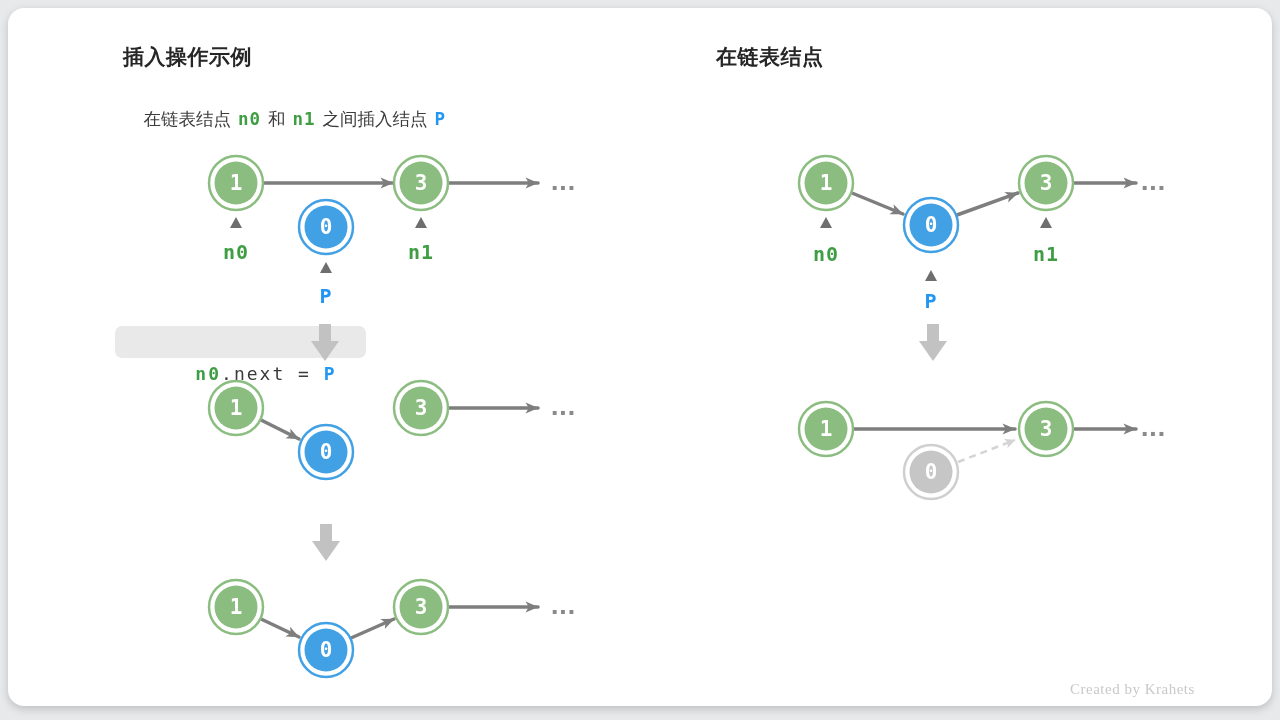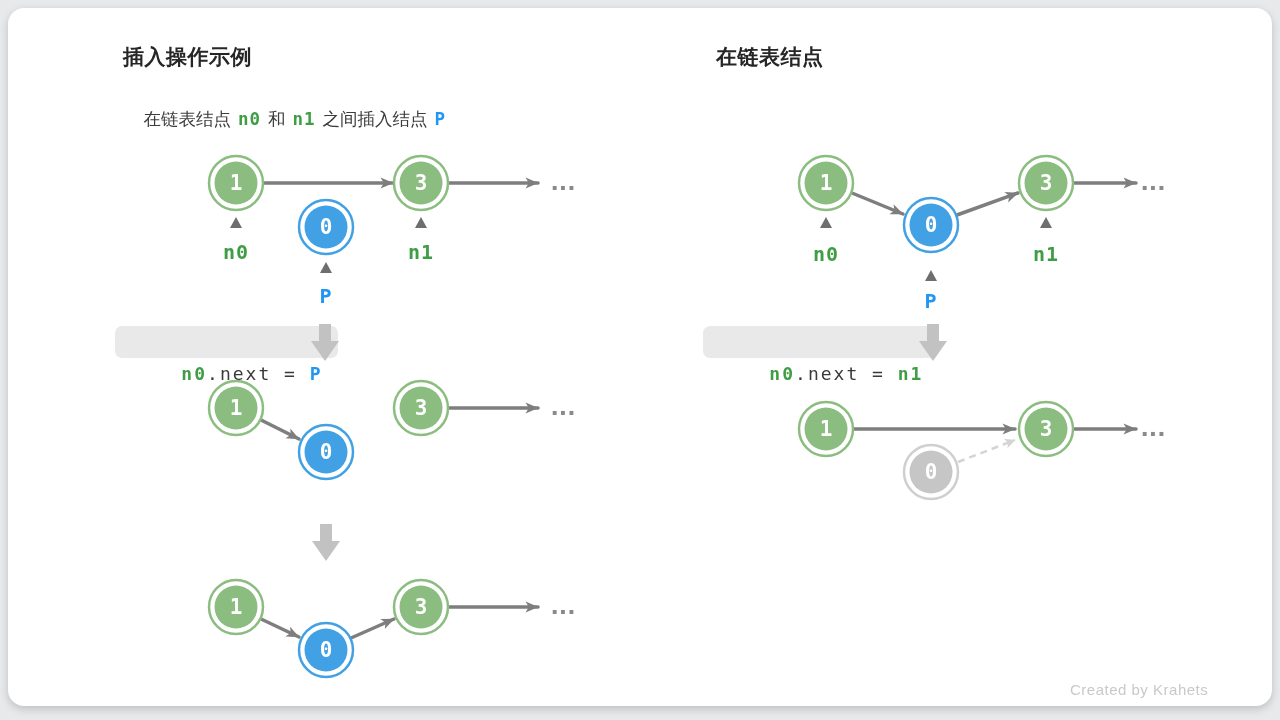--- a/index.html
+++ b/index.html
@@ -21,21 +21,21 @@
   .section-sub{
     position:absolute;font-size:17.5px;color:#3c3c3c;white-space:pre;
   }
   .tok{font-family:"DejaVu Sans Mono", monospace;font-weight:bold;letter-spacing:1px;}
   .tok.green{color:#3f9d44;}
   .tok.blue{color:#2196f3;}
   .sub-tok{margin:0 7px;}
 
   .code-chip{
     position:absolute;height:32px;line-height:32px;background:#e9e9e9;border-radius:7px;
-    padding:0 15px;font-family:"DejaVu Sans Mono", monospace;font-size:18px;color:#3a3a3a;
+    padding:0 29px;font-family:"DejaVu Sans Mono", monospace;font-size:18px;color:#3a3a3a;
     letter-spacing:2px;white-space:pre;
   }
   .code-chip .tok{font-size:18px;letter-spacing:2px;}
 
   svg{position:absolute;overflow:visible;}
 
   .node .ring{fill:none;stroke-width:2.5px;}
   .node .disc{stroke:none;}
   .node.green .ring{stroke:#8cbd80;} .node.green .disc{fill:#8cbd80;}
   .node.blue  .ring{stroke:#42a1e4;} .node.blue  .disc{fill:#42a1e4;}
@@ -50,21 +50,21 @@
   .ptr-label{
     font-family:"DejaVu Sans Mono", monospace;font-weight:bold;font-size:20px;
     text-anchor:middle;letter-spacing:1px;
   }
   .ptr-label.green{fill:#3f9d44;}
   .ptr-label.blue{fill:#2196f3;}
   .dots{font-family:"DejaVu Sans", sans-serif;font-weight:bold;font-size:22px;fill:#8a8a8a;text-anchor:middle;}
   .down-arrow polygon{fill:#c2c2c2;}
 
   .credit{
-    position:absolute;font-family:Liberation Sans, sans-serif;font-size:15px;
+    position:absolute;font-family:Liberation Serif, serif;font-size:15px;
     color:#c9c9cb;letter-spacing:0.5px;
   }
 </style>
 </head>
 <body>
 
 <div class="card"></div>
 
 <div class="content">
 
@@ -190,23 +190,20 @@
       <text>3</text>
     </g>
     <polygon class="caret" points="56,72 62,83 50,83"></polygon>
     <polygon class="caret" points="161,125 167,136 155,136"></polygon>
     <polygon class="caret" points="276,72 282,83 270,83"></polygon>
     <text class="ptr-label green" x="56" y="116">n0</text>
     <text class="ptr-label blue" x="161" y="163">P</text>
     <text class="ptr-label green" x="276" y="116">n1</text>
   </svg>
 
-  <div class="code-chip" style="left:703px;top:321px">
-    <span class="tok green">n0</span><span>.next = </span><span class="tok green">n1</span>
-  </div>
   <svg class="down-arrow" style="left:918px;top:319px" width="30" height="38" viewBox="0 0 30 38">
     <polygon points="9,0 21,0 21,17 29,17 15,37 1,17 9,17"></polygon>
   </svg>
 
   <svg style="left:770px;top:385px" width="430" height="125" viewBox="0 0 430 125">
     <path class="dashed" d="M188,72 L245,50"></path>
     <path class="link" d="M84,39 H245"></path>
     <path class="link" d="M304,39 H366"></path>
     <text class="dots" x="383" y="46">...</text>
     <g class="node green" transform="translate(56,39)">

